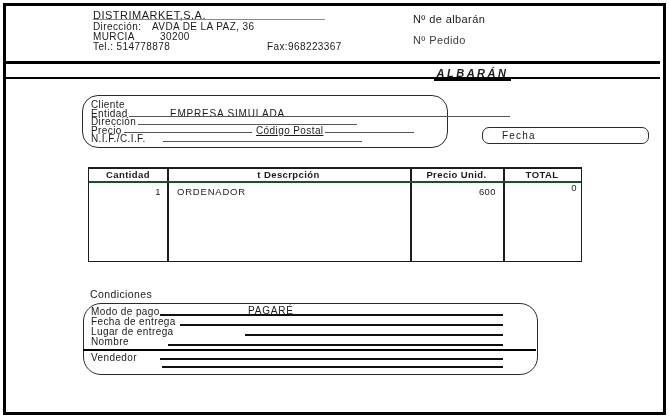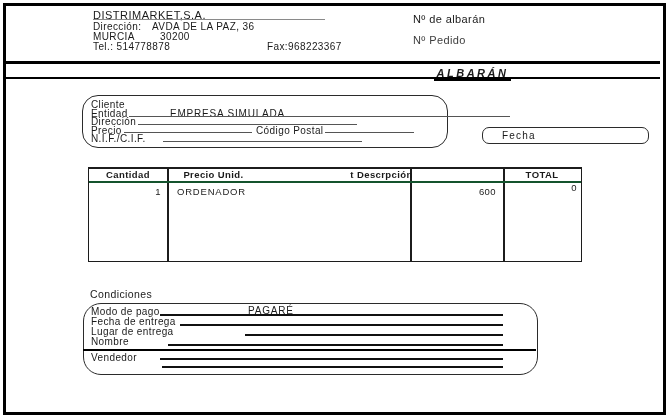--- a/index.html
+++ b/index.html
@@ -59,39 +59,39 @@
 
   <div class="abs t" style="left:91px;top:107.5px;">Entidad</div>
   <div class="abs t" style="left:170px;top:107.5px;letter-spacing:.8px;">EMPRESA SIMULADA</div>
   <div class="abs thinline" style="left:129px;top:115.5px;width:381px;"></div>
 
   <div class="abs t" style="left:91px;top:116px;">Dirección</div>
   <div class="abs thinline" style="left:138px;top:123.5px;width:219px;"></div>
 
   <div class="abs t" style="left:91px;top:124.5px;">Precio</div>
   <div class="abs thinline" style="left:124px;top:131.5px;width:128px;"></div>
-  <div class="abs t" style="left:256px;top:124.5px;">Código Postal</div>
+  <div class="abs t" style="left:256px;top:124.5px;text-decoration:underline;">Código Postal</div>
   <div class="abs thinline" style="left:325px;top:131.5px;width:89px;"></div>
 
   <div class="abs t" style="left:91px;top:133px;">N.I.F./C.I.F.</div>
   <div class="abs thinline" style="left:163px;top:140.5px;width:199px;"></div>
 
   <div class="abs fechabox" style="left:482px;top:127px;width:165px;height:15px;">
     <span class="t b" style="position:absolute;left:19px;top:2px;letter-spacing:1.2px;">Fecha</span>
   </div>
 
   <div class="abs table" style="left:88px;top:167px;width:492px;height:92px;">
     <div class="vline" style="left:78px;"></div>
     <div class="vline" style="left:321px;"></div>
     <div class="vline" style="left:414px;"></div>
 
     <div class="thead">
       <div class="th" style="width:78px;">Cantidad</div>
+      <div class="th" style="width:243px;">t Descrpción</div>
       <div class="th" style="width:93px;">Precio Unid.</div>
-      <div class="th" style="width:243px;">t Descrpción</div>
       <div class="th" style="width:78px;">TOTAL</div>
     </div>
 
     <div class="abs cell" style="left:418px;top:13px;width:70px;text-align:right;">0</div>
 
     <div class="abs cell" style="left:0;top:17px;width:72px;text-align:right;">1</div>
     <div class="abs cell" style="left:88px;top:17px;letter-spacing:.8px;text-align:center;">ORDENADOR</div>
     <div class="abs cell" style="left:321px;top:17px;width:86px;text-align:right;">600</div>
   </div>
 

